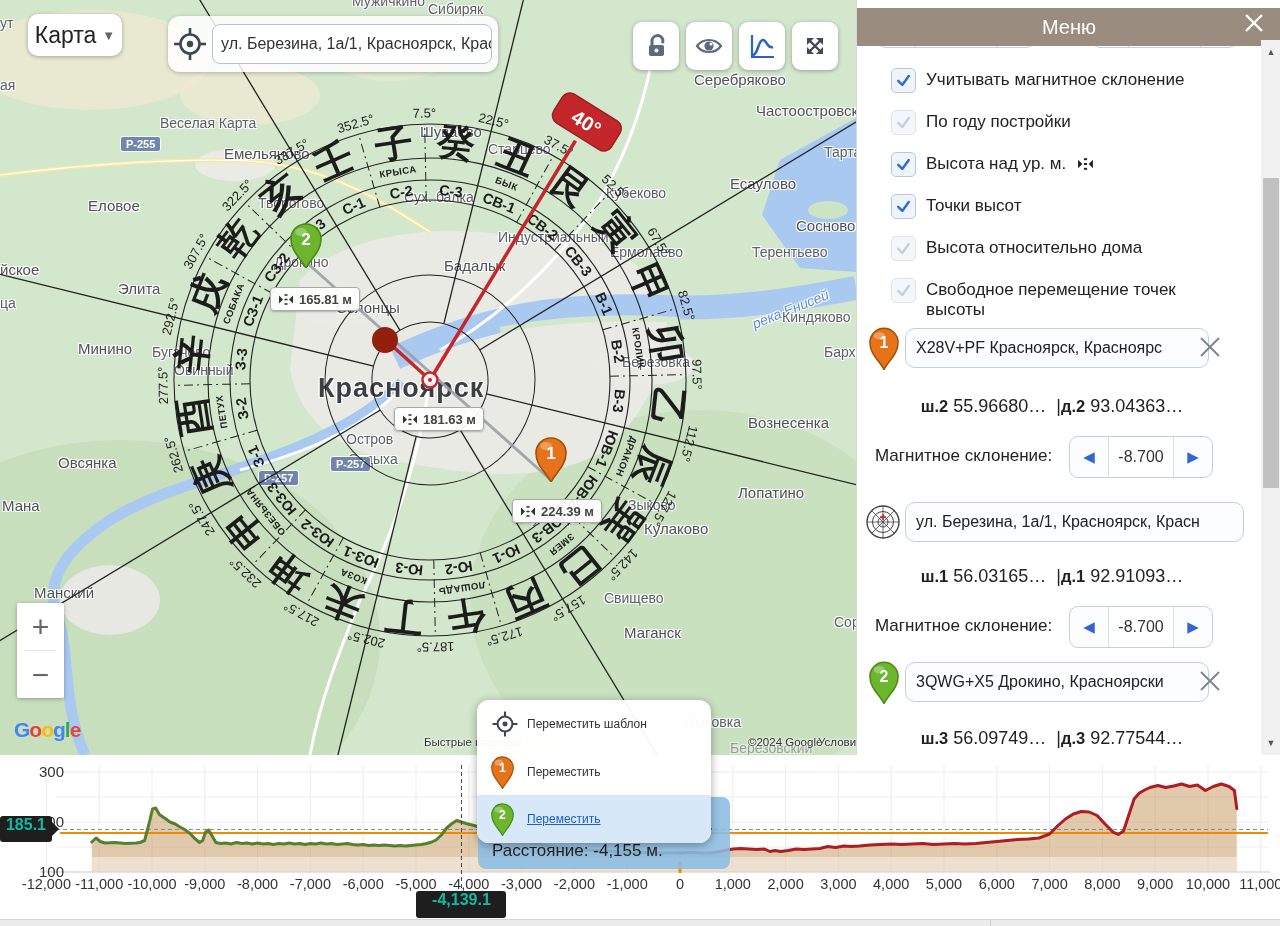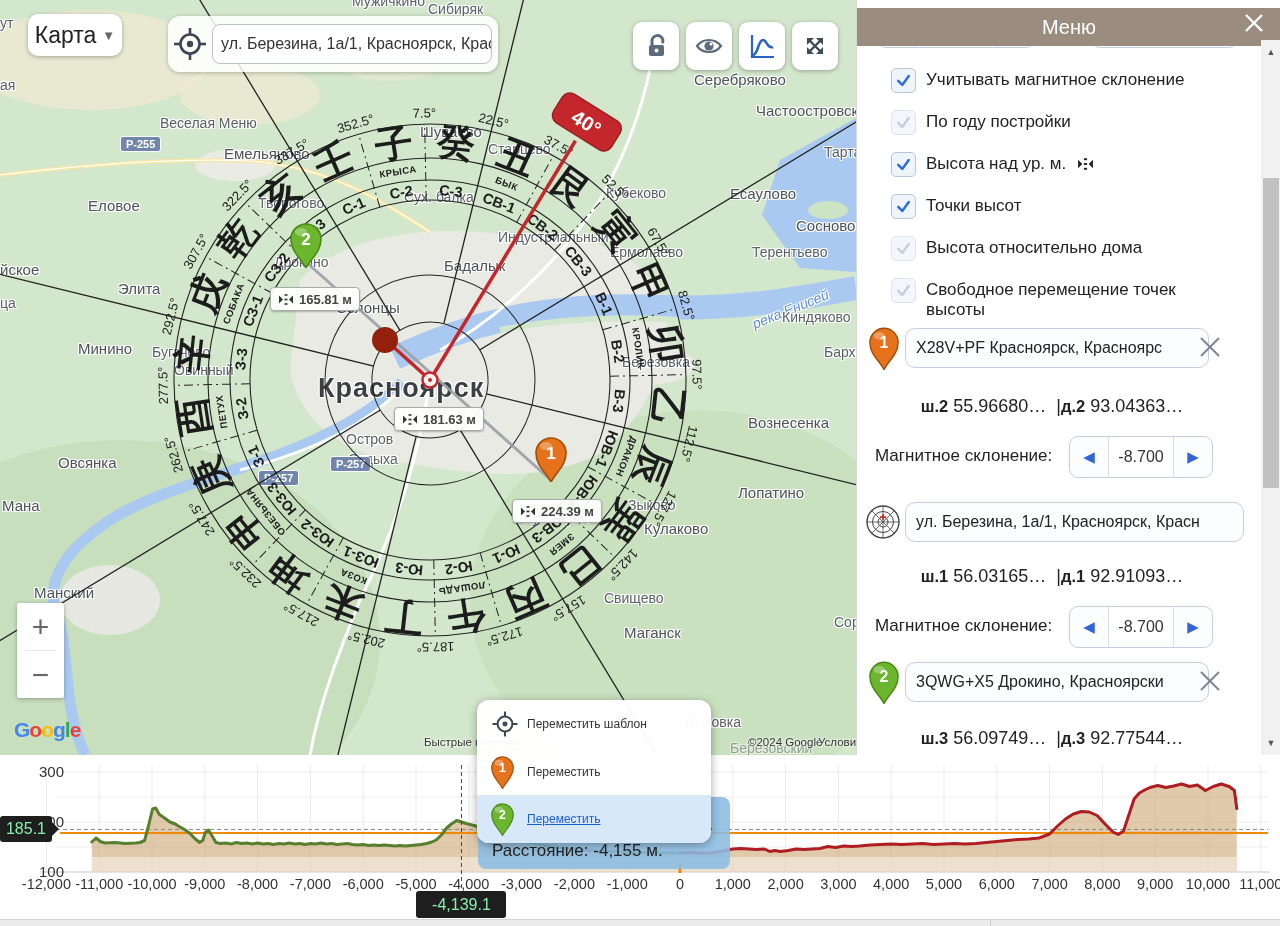--- a/index.html
+++ b/index.html
@@ -79,22 +79,22 @@
   .ctxrow .ic{flex:0 0 36px;display:flex;align-items:center;}
   .ctxrow .lb{font-size:12px;color:#333;white-space:nowrap;}
   .ctxrow.active{background:#d7e8f8;border-radius:0 0 12px 12px;}
   .ctxrow.active .lb{color:#1b5fd0;text-decoration:underline;}
   #info-tip{position:absolute;left:478px;top:797px;width:252px;height:72px;background:rgba(139,188,226,.88);
     border-radius:8px;z-index:50;font-size:17px;color:#2e3842;}
   #info-tip .l1{position:absolute;left:162px;top:18px;white-space:nowrap;}
   #info-tip .l2{position:absolute;left:14px;top:44px;color:#222;white-space:nowrap;}
   
   #chart-region{position:absolute;left:0;top:755px;width:1280px;height:171px;background:#fff;}
-  .blacktip{position:absolute;background:#1e1e1e;color:#86efac;font-size:16px;display:flex;align-items:center;
-    justify-content:center;border-radius:3px;z-index:20;}
+  .blacktip{position:absolute;background:#1e1e1e;color:#14b8a6;font-size:16px;display:flex;
+    justify-content:center;border-radius:3px;z-index:20;font-weight:bold;}
   #tip-left{left:0;top:61px;width:52px;height:26px;}
   #tip-left:after{content:"";position:absolute;left:52px;top:6px;border:7px solid transparent;border-left-color:#1e1e1e;}
   #tip-cursor{left:416px;top:136px;width:90px;height:27px;}
   #bottom-strip{position:absolute;left:0;top:919px;width:1280px;height:7px;background:#ececec;border-top:1px solid #d5d5d5;}
   #bottom-strip i{position:absolute;left:990px;top:0;width:1px;height:7px;background:#cfcfcf;}
 </style>
 </head>
 <body>
 <div id="app">
 
@@ -123,26 +123,26 @@
     <path d="M240 470 C300 455 360 430 400 390" fill="none" stroke="#fff" stroke-width="3"></path>
   </svg>
   <div id="map-labels">
         <div class="maplbl" style="left: 352px; top: -6px;">Мужичкино</div>
         <div class="maplbl" style="left: 428px; top: 2px;">Сибиряк</div>
         <div class="maplbl" style="left: 0px; top: 16px;">ут</div>
         <div class="maplbl" style="left: 0px; top: 78px;">ая</div>
         <div class="maplbl big" style="left: 694px; top: 72px;">Серебряково</div>
         <div class="maplbl big" style="left: 756px; top: 103px;">Частоостровское</div>
         <div class="maplbl" style="left: 824px; top: 145px;">Тартат</div>
-        <div class="maplbl" style="left: 160px; top: 116px;">Веселая Меню</div>
+        <div class="maplbl" style="left: 160px; top: 116px;">Веселая Карта</div>
         <div class="maplbl big" style="left: 224px; top: 146px;">Емельяново</div>
         <div class="maplbl big" style="left: 420px; top: 124px;">Шуваево</div>
         <div class="maplbl" style="left: 488px; top: 142px;">Старцево</div>
         <div class="maplbl" style="left: 606px; top: 186px;">Кубеково</div>
-        <div class="maplbl big" style="left: 730px; top: 186px;">Есаулово</div>
+        <div class="maplbl big" style="left: 730px; top: 176px;">Есаулово</div>
         <div class="maplbl big" style="left: 796px; top: 218px;">Сосновоборск</div>
         <div class="maplbl" style="left: 610px; top: 245px;">Ермолаево</div>
         <div class="maplbl" style="left: 752px; top: 245px;">Терентьево</div>
         <div class="maplbl" style="left: 498px; top: 230px;">Индустриальный</div>
         <div class="maplbl big" style="left: 444px; top: 258px;">Бадалык</div>
         <div class="maplbl" style="left: 258px; top: 196px;">Творогово</div>
         <div class="maplbl" style="left: 274px; top: 255px;">Дрокино</div>
         <div class="maplbl big" style="left: 88px; top: 198px;">Еловое</div>
         <div class="maplbl big" style="left: 0px; top: 262px;">йское</div>
         <div class="maplbl big" style="left: 118px; top: 281px;">Элита</div>

